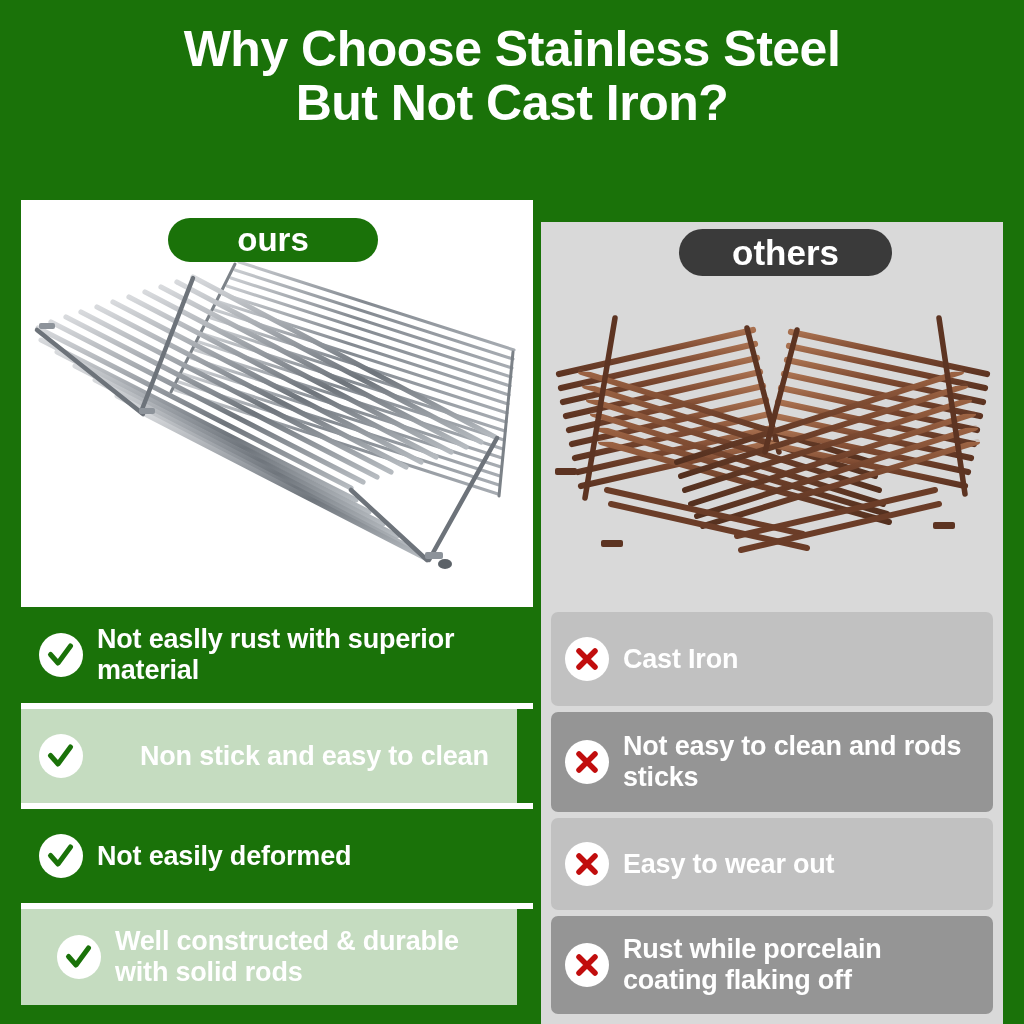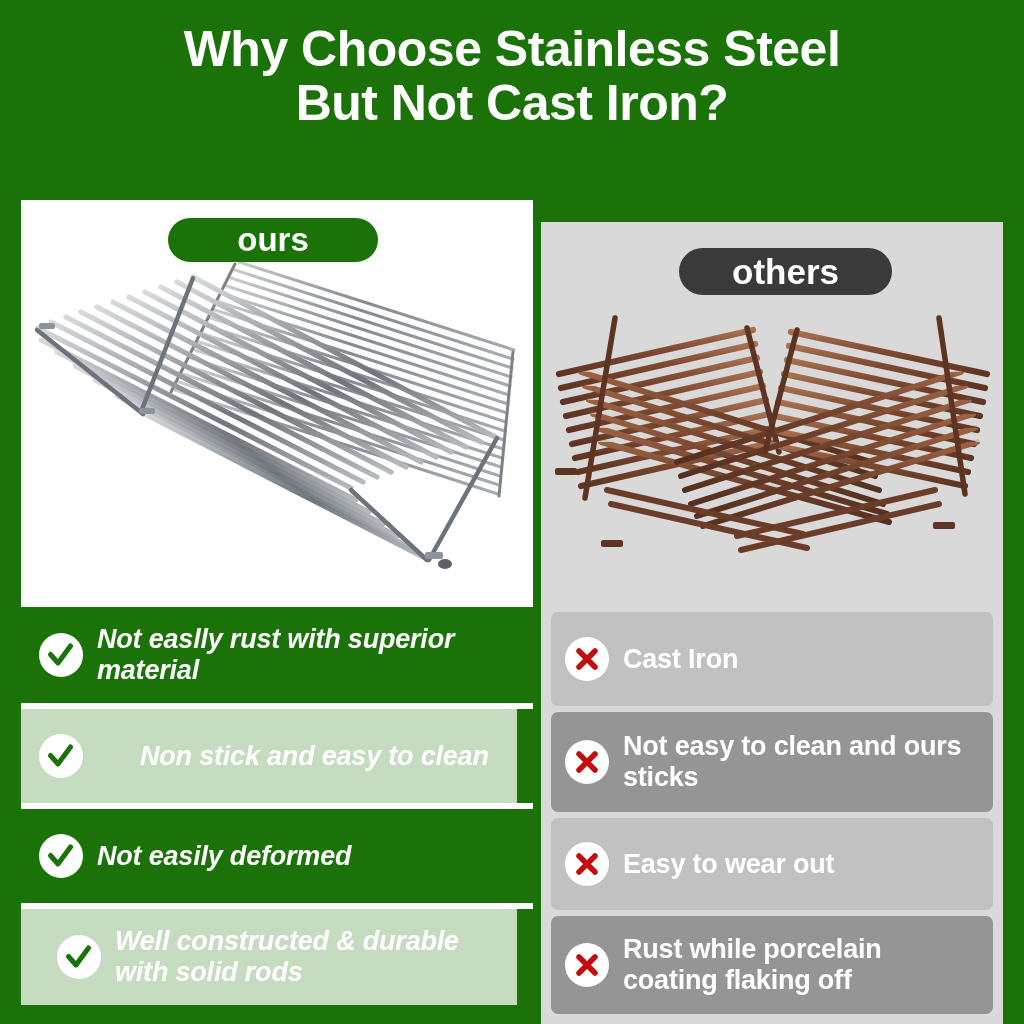--- a/index.html
+++ b/index.html
@@ -38,42 +38,42 @@
   .badge{
     position:absolute;display:flex;align-items:center;justify-content:center;
     color:#ffffff;font-weight:bold;border-radius:999px;
     white-space:nowrap;
   }
   .badge-ours{
     left:168px;top:218px;width:210px;height:44px;
     background:#1a7209;font-size:33px;
   }
   .badge-others{
-    left:679px;top:248px;width:213px;height:47px;
+    left:679px;top:229px;width:213px;height:47px;
     background:#3a3a3a;font-size:35px;
   }
 
   
   .product-img{position:absolute;}
   .img-ours{left:21px;top:200px;width:512px;height:407px;}
   .img-others{left:541px;top:222px;width:462px;height:385px;}
 
   
   .rows-left{position:absolute;left:21px;top:607px;width:512px;}
   .rows-right{
     position:absolute;left:541px;top:607px;width:462px;height:417px;
     background:#d9d9d9;
   }
 
   .row{
     position:relative;display:flex;align-items:center;
     box-sizing:border-box;
   }
   
-  .rows-left .row{width:512px;padding:0 14px 0 18px;font-style:italic;}
+  .rows-left .row{width:512px;padding:0 14px 0 18px;}
   .row-dark{background:#1a7209;}
   .row-light{background:#c5dcc0;}
   .rows-left .row-light{
     width:496px;margin-left:0;
   }
   .rows-left .row-sep{height:6px;background:#ffffff;width:512px;}
 
   
   .rows-right .row{
     width:442px;margin-left:10px;padding:0 10px 0 14px;border-radius:7px;
@@ -327,21 +327,21 @@
       </span>
       <span class="row-text">Cast Iron</span>
     </div>
     <div class="row-sep"></div>
     <div class="row row-gray-dk" style="height:100px;">
       <span class="icon-circle">
         <svg width="30" height="30" viewBox="0 0 30 30">
             <path d="M7 7 L23 23 M23 7 L7 23" stroke="#c10d0d" stroke-width="5.5" stroke-linecap="round"></path>
           </svg>
       </span>
-      <span class="row-text">Not easy to clean and ours sticks</span>
+      <span class="row-text">Not easy to clean and rods sticks</span>
     </div>
     <div class="row-sep"></div>
     <div class="row row-gray-lt" style="height:92px;">
       <span class="icon-circle">
         <svg width="30" height="30" viewBox="0 0 30 30">
             <path d="M7 7 L23 23 M23 7 L7 23" stroke="#c10d0d" stroke-width="5.5" stroke-linecap="round"></path>
           </svg>
       </span>
       <span class="row-text">Easy to wear out</span>
     </div>

